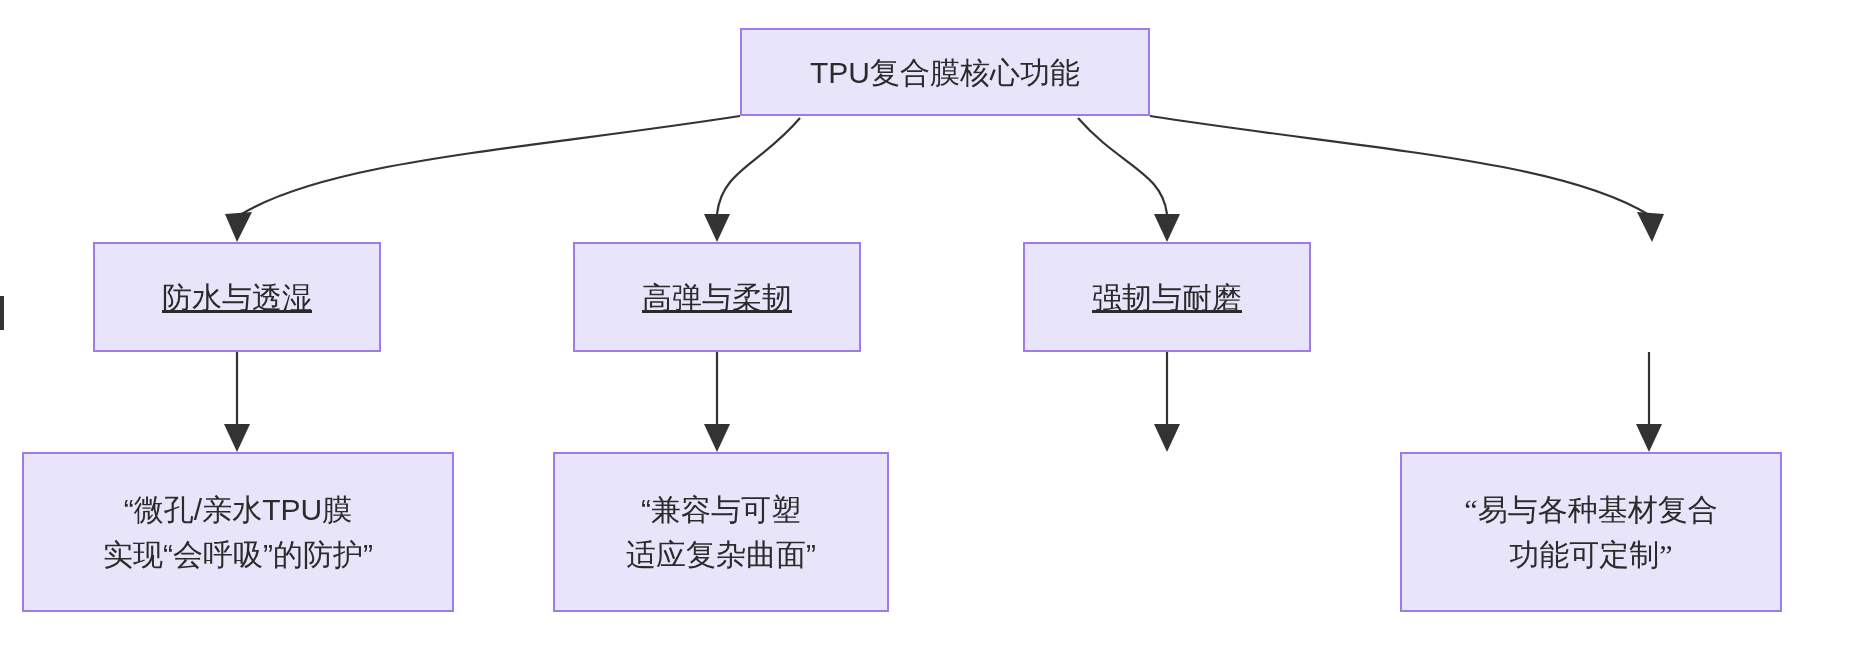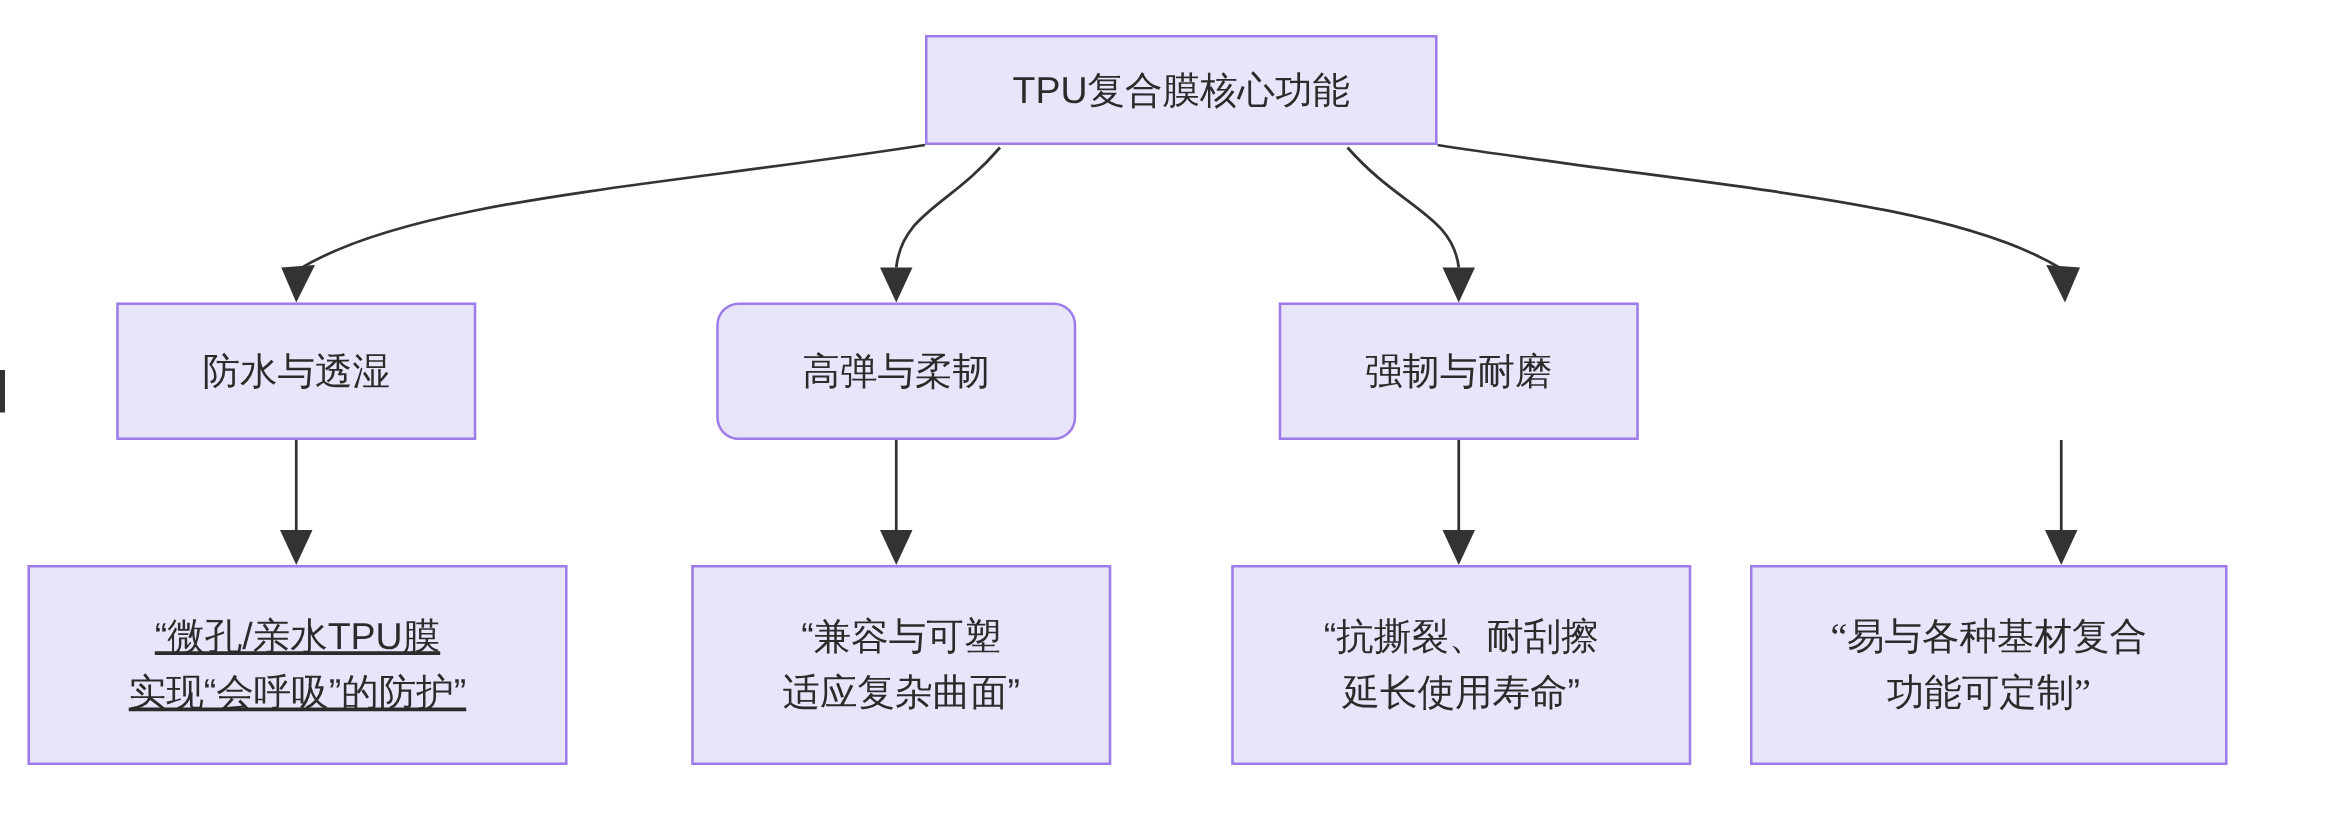--- a/index.html
+++ b/index.html
@@ -45,32 +45,33 @@
     top: 28px;
     width: 410px;
     height: 88px;
     font-size: 30px;
   }
   .node-mid {
     top: 242px;
     width: 288px;
     height: 110px;
     font-size: 30px;
+    text-decoration: underline;
   }
   .mid-0 { left: 93px; }
-  .mid-1 { left: 573px; border-radius: 18px; }
+  .mid-1 { left: 573px; }
   .mid-2 { left: 1023px; text-align: right; }
   .mid-3 { left: 1505px; }
 
   .node-leaf {
     top: 452px;
     height: 160px;
     font-size: 30px;
   }
-  .leaf-0 { left: 22px;   width: 432px; text-decoration: underline; }
+  .leaf-0 { left: 22px;   width: 432px; }
   .leaf-1 { left: 553px;  width: 336px; }
   .leaf-2 { left: 985px;  width: 368px; }
   .leaf-3 { left: 1400px; width: 382px; font-family: Liberation Serif, serif; }
 
   .edge-line {
     fill: none;
     stroke: #333333;
     stroke-width: 2.2;
   }
   .edge-head {
@@ -122,19 +123,17 @@
   <div class="node node-root">TPU复合膜核心功能</div>
 
   <div class="node node-mid mid-0">防水与透湿</div>
   <div class="node node-mid mid-1">高弹与柔韧</div>
   <div class="node node-mid mid-2">强韧与耐磨</div>
 
   <div class="node node-leaf leaf-0">“微孔/亲水TPU膜
 实现“会呼吸”的防护”</div>
   <div class="node node-leaf leaf-1">“兼容与可塑
 适应复杂曲面”</div>
-  <div class="node node-leaf leaf-2">“抗撕裂、耐刮擦
-延长使用寿命”</div>
   <div class="node node-leaf leaf-3">“易与各种基材复合
 功能可定制”</div>
 
   <div class="left-artifact"></div>
 </div>
 
 </body></html>

